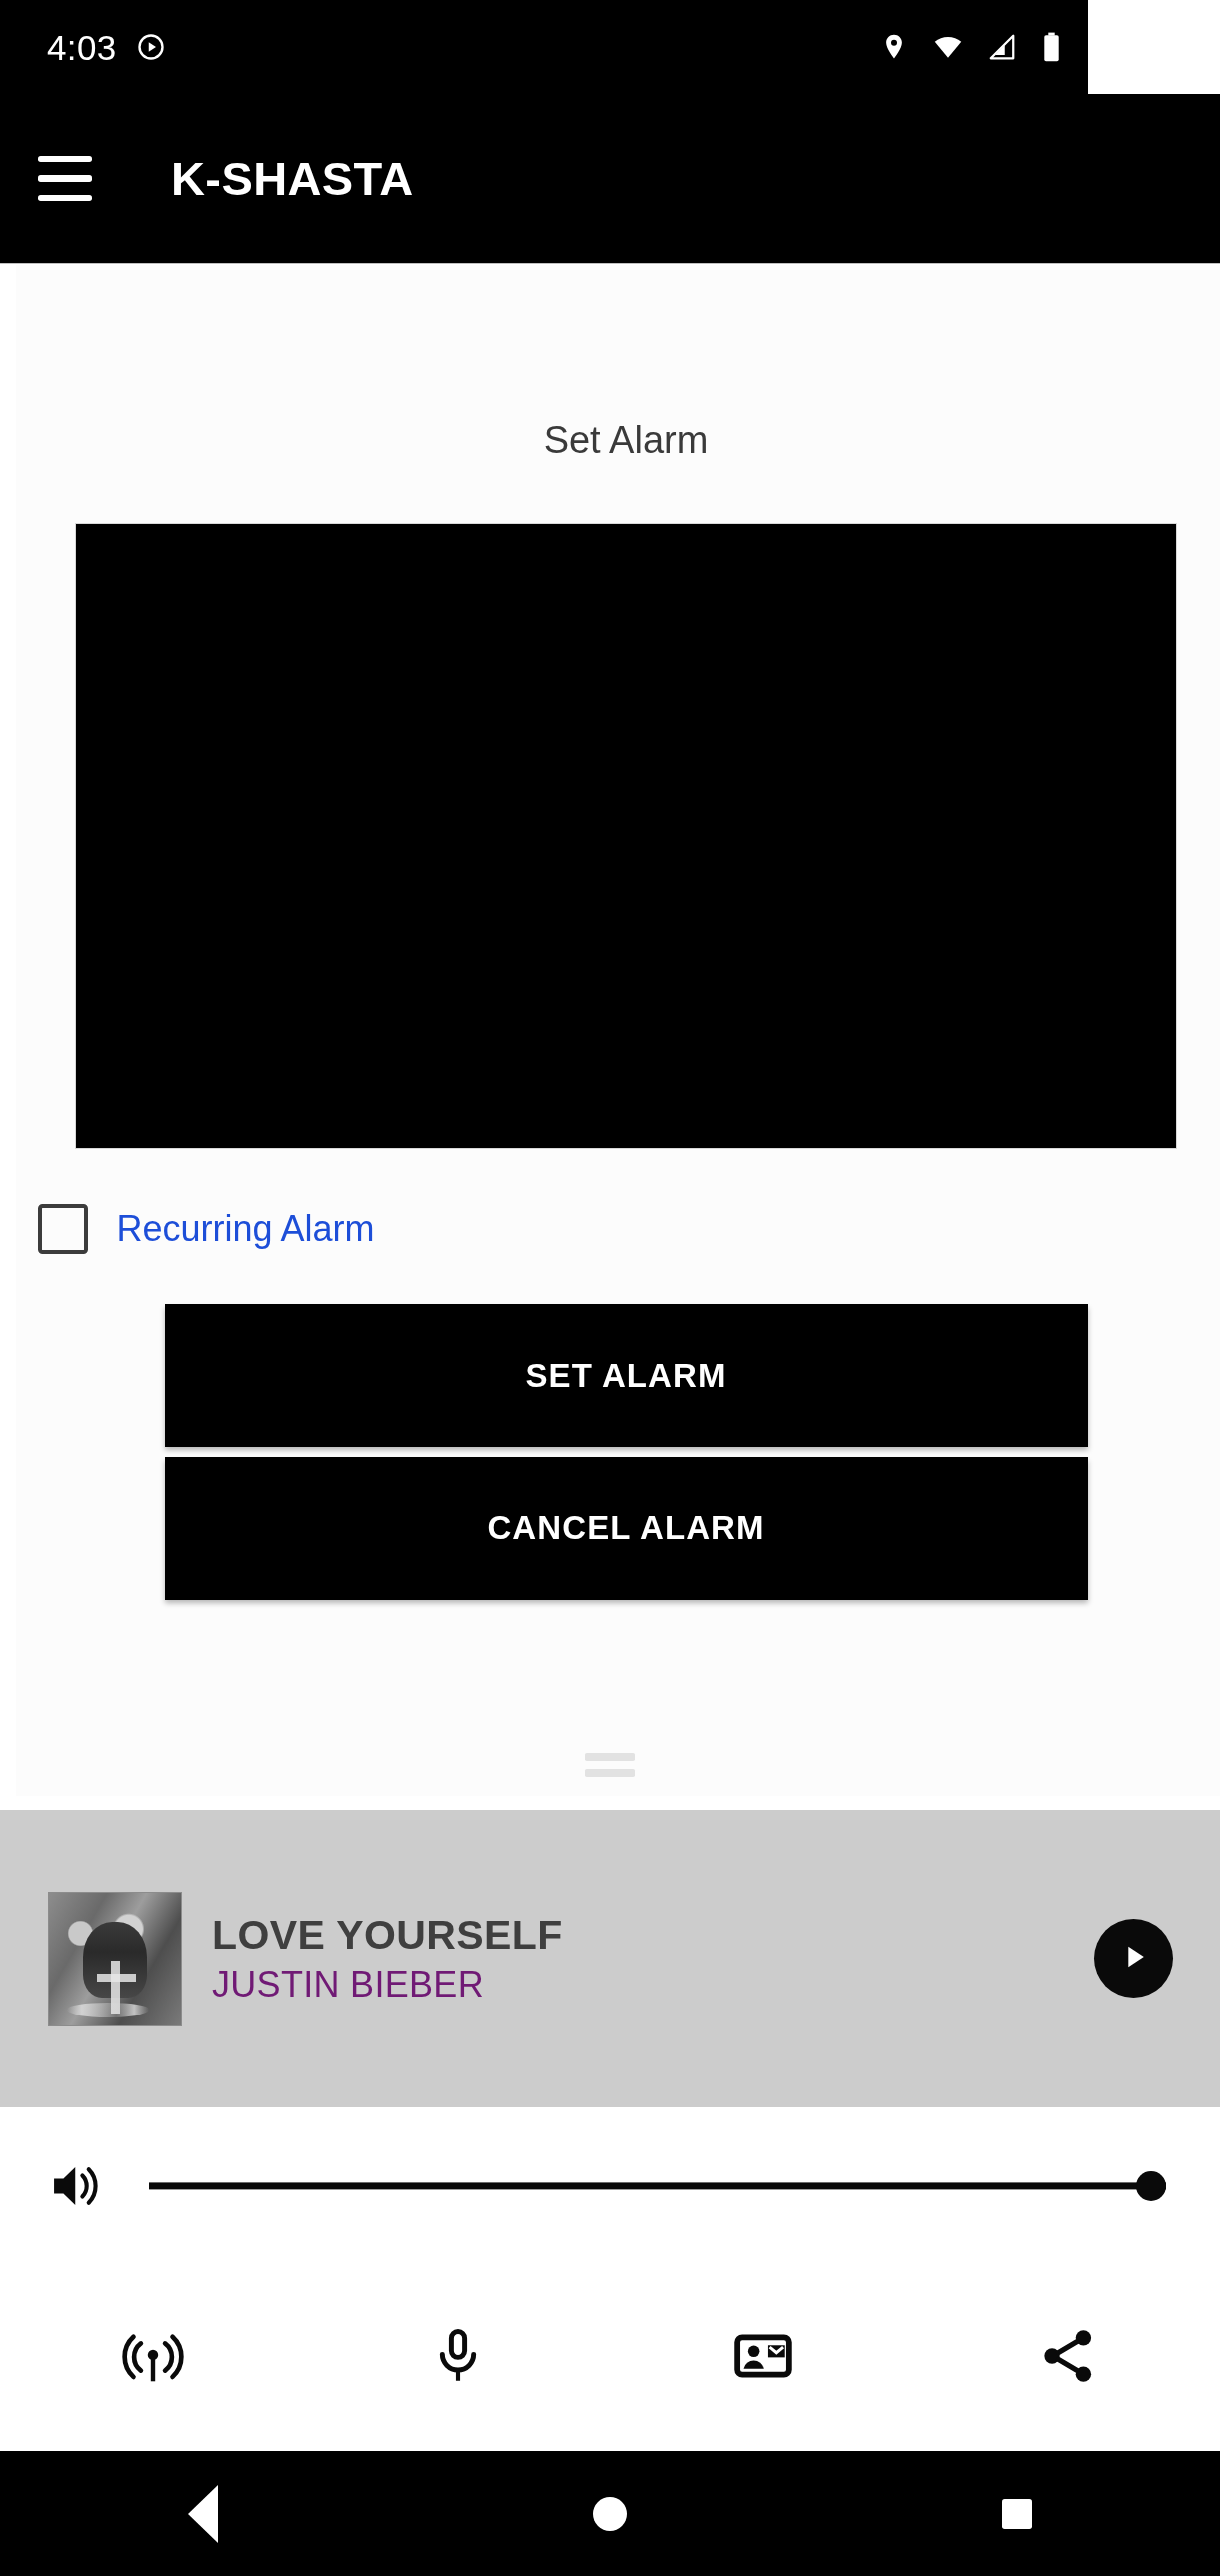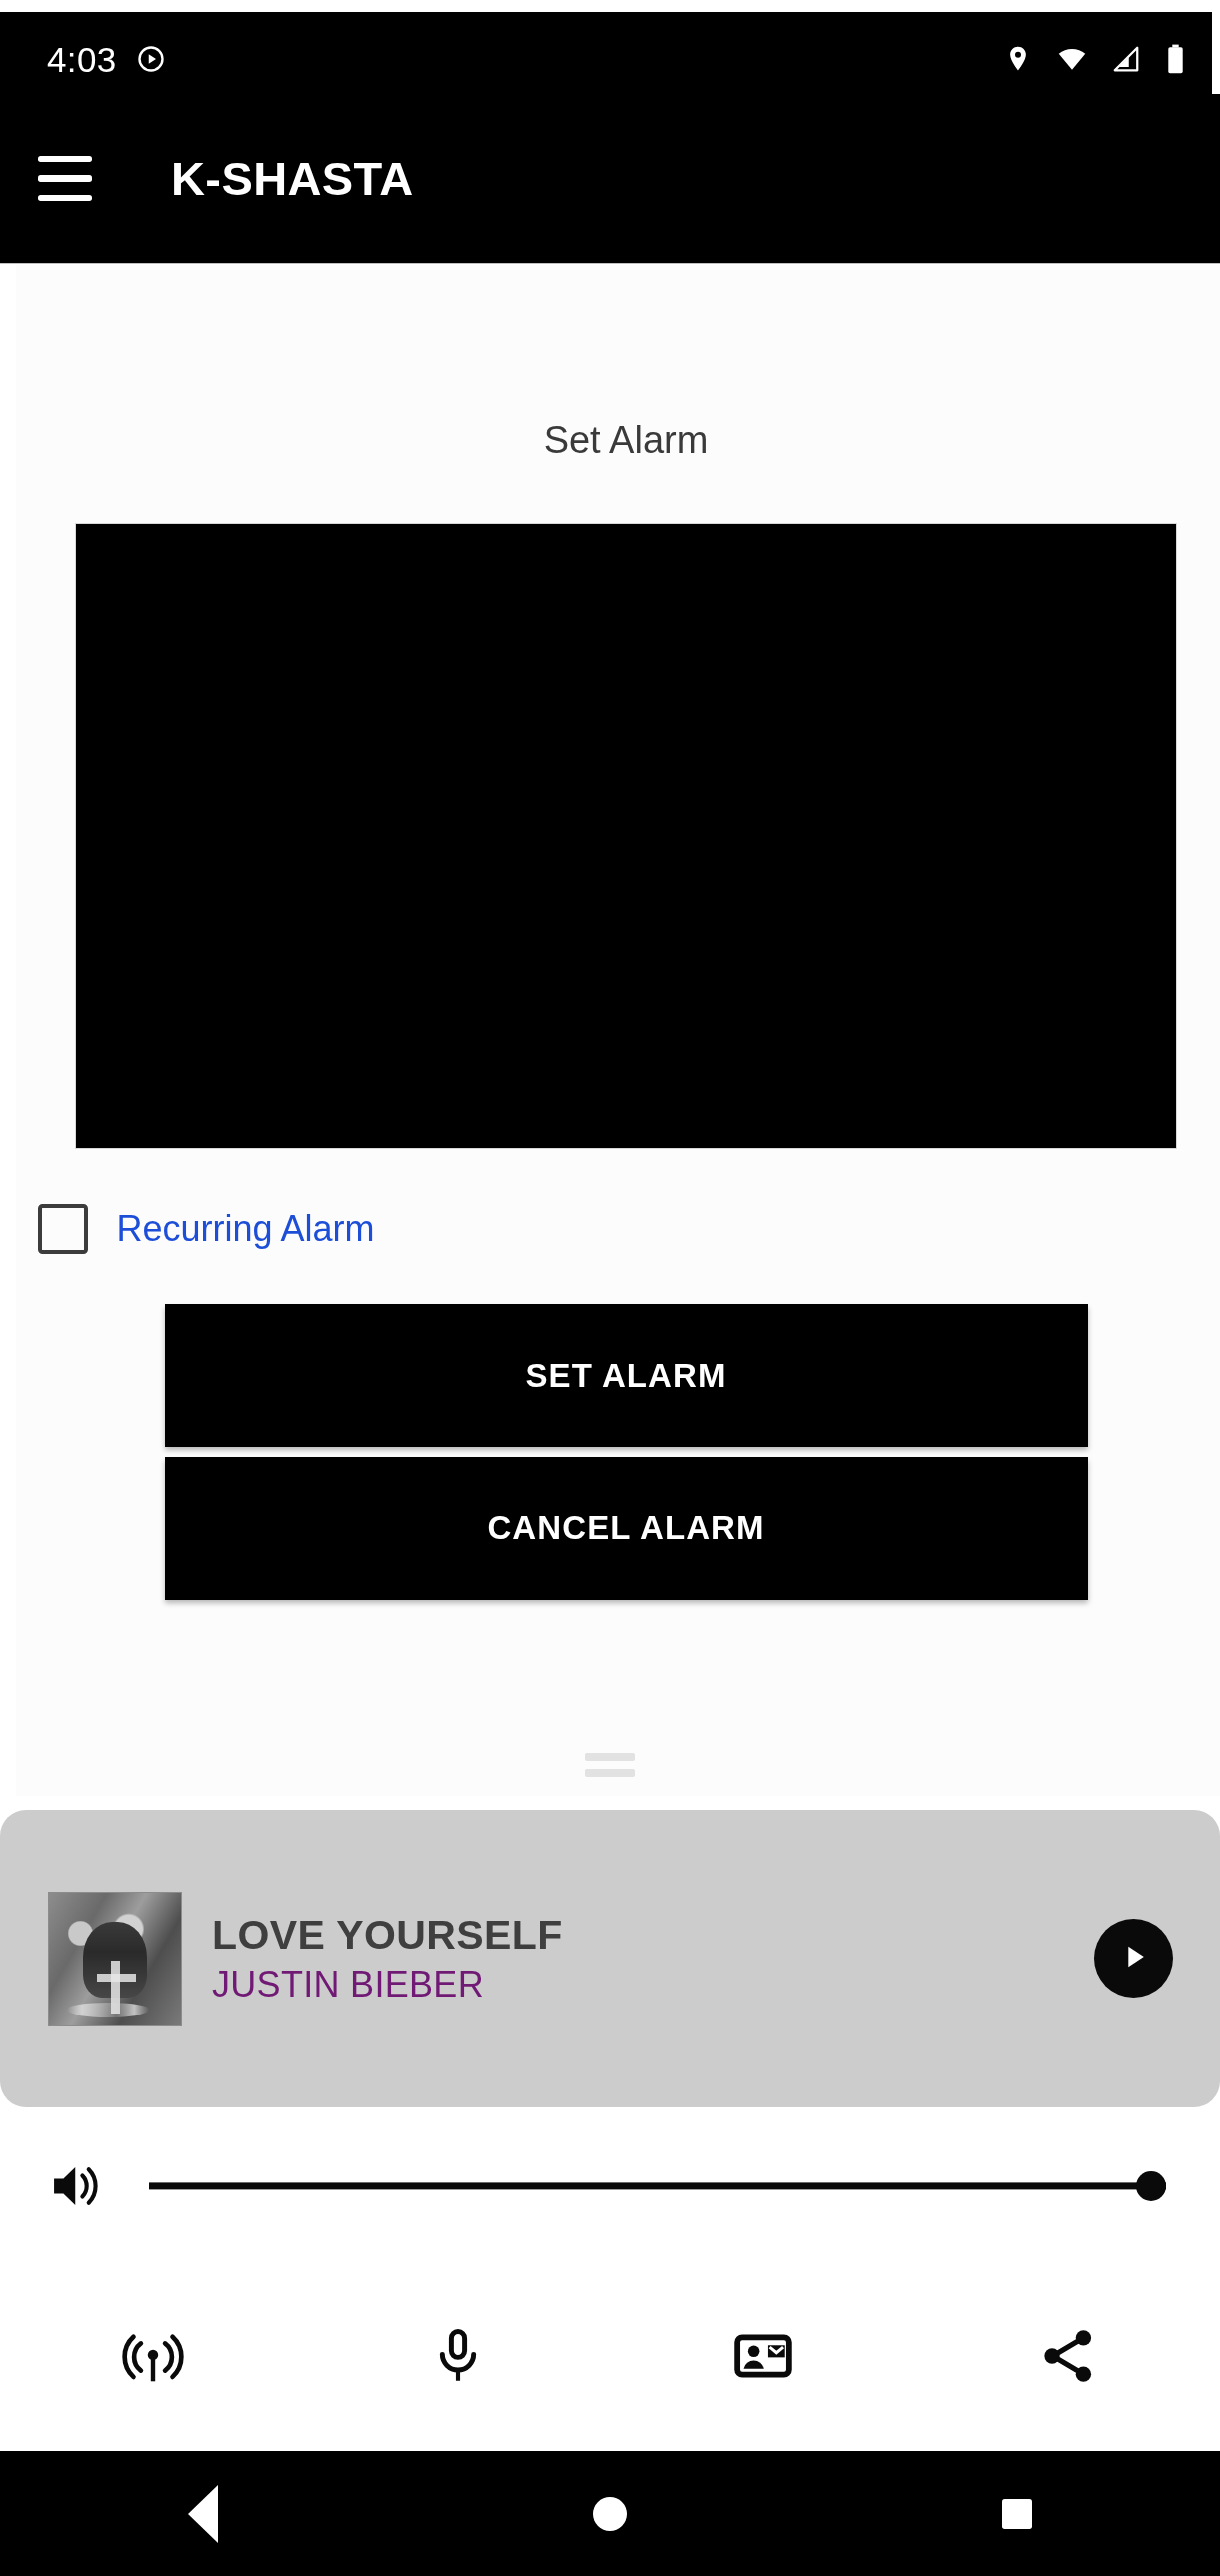--- a/index.html
+++ b/index.html
@@ -6,21 +6,21 @@
   html,body {
     width:1220px; height:2576px;
     background:#ffffff;
     font-family:"Liberation Sans", sans-serif;
     overflow:hidden;
   }
   #screen { position:relative; width:1220px; height:2576px; background:#fff; }
 
   
   .statusbar{
-    position:absolute; top:12px; left:0; width:1212px; height:94px;
+    position:absolute; top:0; left:0; width:1088px; height:94px;
     background:#000; color:#fff;
     display:flex; align-items:center; justify-content:space-between;
     padding:0 25px 0 47px;
   }
   .sb-left{ display:flex; align-items:center; gap:19.7px; }
   .sb-clock{ font-size:35px; letter-spacing:0.4px; line-height:1; }
   .sb-right{ display:flex; align-items:center; gap:23px; }
   .sb-right svg,.sb-left svg{ display:block; }
 
   
@@ -78,21 +78,21 @@
     position:absolute; top:1753px; left:0; width:1220px;
     display:flex; flex-direction:column; align-items:center; gap:8px;
     cursor:grab;
   }
   .drag-handle span{ display:block; width:50px; height:8px; background:#e2e2e2; border-radius:1.8px; }
 
   
   .media-panel{
     position:absolute; top:1810px; left:0; width:1220px; height:297px;
     background:#cccccc;
-    display:flex; align-items:center; padding:0 47px 0 48px;border-radius:26px;
+    display:flex; align-items:center; padding:0 47px 0 48px;
   }
   .album-art{
     width:134px; height:134px; flex:0 0 auto; position:relative;
     overflow:hidden; background:#5e5e5e;
     border:0.9px solid #8c8c8c;
   }
   .album-art .bg1,.album-art .bg2,.album-art .bg3{ position:absolute; }
   .album-art .bg1{
     inset:0;
     background:

